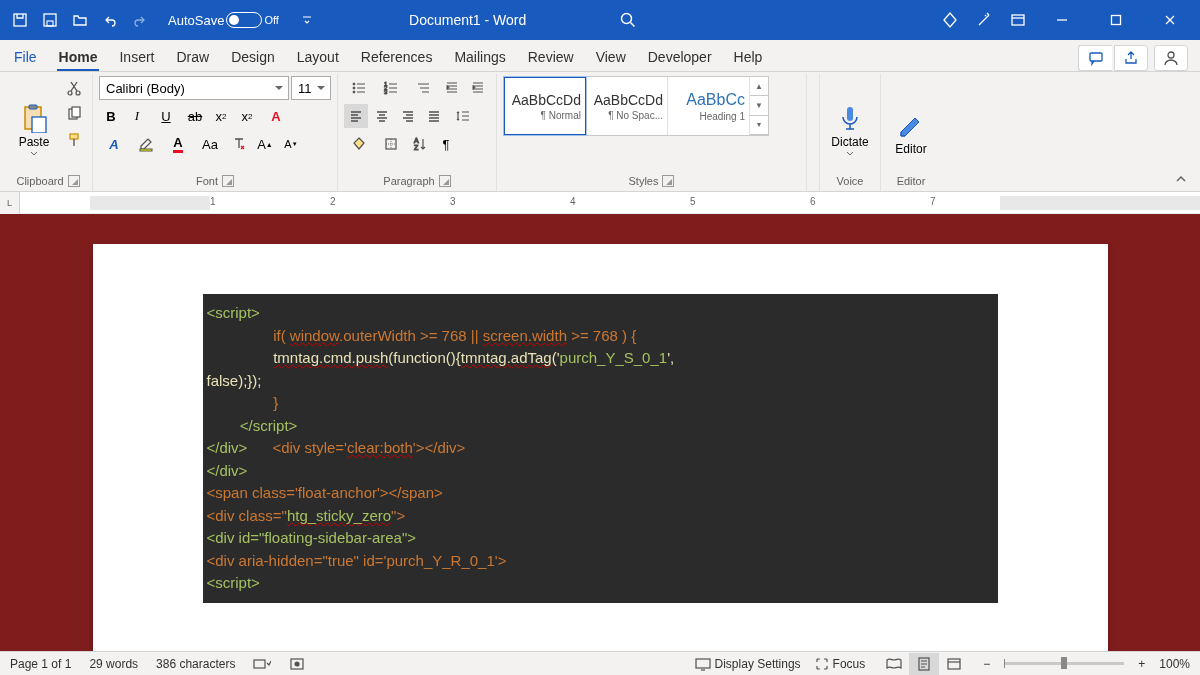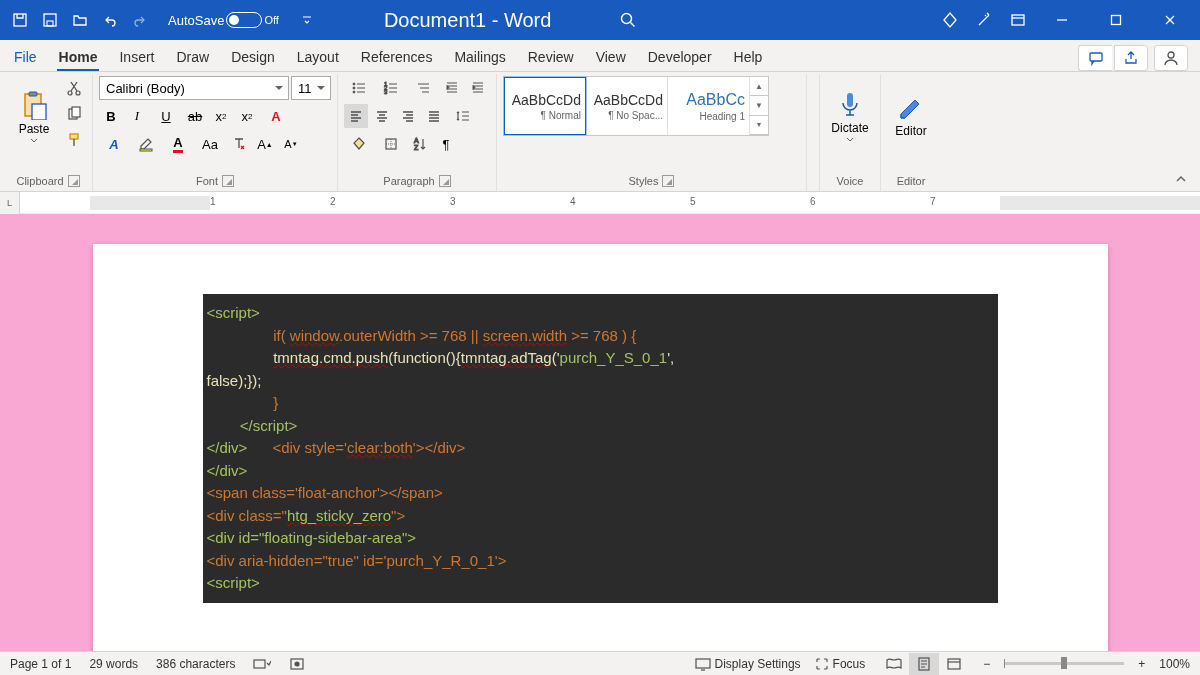--- a/index.html
+++ b/index.html
@@ -5,21 +5,21 @@
 * { margin: 0; padding: 0; box-sizing: border-box; font-family: "Segoe UI", sans-serif; }
 body { width: 1200px; height: 675px; overflow: hidden; background: #fff; display: flex; flex-direction: column; }
 
 
 .titlebar { height: 40px; background: #185abd; display: flex; align-items: center; color: #fff; padding: 0 8px; gap: 6px; }
 .titlebar .qat-btn { width: 24px; height: 24px; display: flex; align-items: center; justify-content: center; cursor: pointer; }
 .titlebar .autosave { display: flex; align-items: center; gap: 2px; margin: 0 10px; font-size: 13px; }
 .titlebar .toggle { width: 36px; height: 16px; border: 1px solid #fff; border-radius: 9px; position: relative; }
 .titlebar .toggle::after { content: ""; position: absolute; width: 10px; height: 10px; background: #fff; border-radius: 50%; top: 2px; left: 2px; }
 .titlebar .toggle-label { font-size: 11px; }
-.title-center { flex: 1; text-align: center; font-size: 20px; }
+.title-center { flex: 1; text-align: center; font-size: 14px; }
 .titlebar .right { display: flex; align-items: center; gap: 10px; }
 .titlebar .ctrl { width: 44px; height: 40px; display: flex; align-items: center; justify-content: center; cursor: pointer; }
 .titlebar svg { stroke: #fff; fill: none; }
 
 
 .tabrow { height: 32px; background: #f3f2f1; display: flex; align-items: flex-end; padding: 0 12px; gap: 18px; border-bottom: 1px solid #d4d4d4; }
 .tabrow .tab { font-size: 14px; color: #323130; padding: 6px 2px; cursor: pointer; }
 .tabrow .tab.active { font-weight: 600; border-bottom: 2px solid #185abd; padding-bottom: 4px; }
 .tabrow .file { color: #185abd; font-weight: 500; }
 .tabrow .collab { margin-left: auto; display: flex; gap: 2px; }
@@ -29,21 +29,21 @@
 .tabrow .collab-btn:last-child { border-radius: 3px; margin-left: 4px; }
 
 
 .ribbon { height: 120px; background: #f3f2f1; display: flex; border-bottom: 1px solid #d4d4d4; padding: 2px 4px 0; }
 .group { display: flex; flex-direction: column; padding: 2px 6px; border-right: 1px solid #e1e1e1; }
 .group-body { flex: 1; display: flex; align-items: flex-start; gap: 4px; }
 .group-label { font-size: 11px; text-align: center; color: #616161; padding: 2px 0; display: flex; justify-content: center; align-items: center; gap: 4px; }
 .group-label .launcher { width: 12px; height: 12px; border: 1px solid #999; cursor: pointer; position: relative; }
 .group-label .launcher::after { content:""; position:absolute; right:1px; bottom:1px; border:3px solid transparent; border-right-color:#999; border-bottom-color:#999; }
 
-.bigbtn { display: flex; flex-direction: column; align-items: center; justify-content: center; width: 48px; height: 80px; cursor: pointer; font-size: 12px; gap: 2px; }
+.bigbtn { display: flex; flex-direction: column; align-items: center; justify-content: flex-end; width: 48px; height: 80px; cursor: pointer; font-size: 12px; gap: 2px; }
 .bigbtn svg { stroke: #185abd; }
 .col { display: flex; flex-direction: column; gap: 2px; }
 .row { display: flex; gap: 2px; align-items: center; }
 .smbtn { width: 24px; height: 24px; display: flex; align-items: center; justify-content: center; cursor: pointer; font-size: 13px; }
 .smbtn svg { stroke: #505050; }
 .combo { height: 24px; border: 1px solid #ababab; background: #fff; font-size: 13px; padding: 0 18px 0 6px; display: flex; align-items: center; position: relative; cursor: pointer; }
 .combo::after { content: ""; position: absolute; right: 5px; top: 50%; border: 4px solid transparent; border-top-color: #666; transform: translateY(-2px); }
 .split { width: 30px; }
 
 .style-gallery { display: flex; border: 1px solid #c8c8c8; background: #fff; }
@@ -60,21 +60,21 @@
 
 .ruler-area { height: 22px; background: #fff; display: flex; }
 .ruler-corner { width: 20px; background: #f3f2f1; border-right: 1px solid #d4d4d4; display:flex; align-items:center; justify-content:center; font-size:9px; color:#666;}
 .ruler { flex: 1; background: #fff; position: relative; border-bottom: 1px solid #efefef; padding-left: 70px; }
 .ruler-track { position: relative; height: 100%; }
 .ruler-bg { position:absolute; top:4px; height:14px; background:#e8e8e8; left:0; width:120px; }
 .ruler-bg2 { position:absolute; top:4px; height:14px; background:#e8e8e8; left:910px; right:0; }
 .tick { position: absolute; top: 4px; font-size: 10px; color: #666; }
 
 
-.docarea { flex: 1; background: #f9a8d4; overflow: hidden; display: flex; justify-content: center; padding-top: 30px; }
+.docarea { flex: 1; background: #7f1d1d; overflow: hidden; display: flex; justify-content: center; padding-top: 30px; }
 .page { width: 1015px; min-height: 800px; background: #fff; box-shadow: 0 2px 6px rgba(0,0,0,.2); padding: 50px 110px; }
 .code-block { background: #2b2b2b; padding: 8px 4px; font-family: "Consolas", monospace; font-size: 15px; line-height: 1.5; white-space: pre; color: #e0e0e0; }
 .c-green { color: #a5c261; }
 .c-orange { color: #cc7832; }
 .c-text { color: #e8e2b7; }
 .c-squig { text-decoration: underline wavy #cc0000 1px; text-decoration-skip-ink: none; }
 
 
 .statusbar { height: 24px; background: #f3f2f1; border-top: 1px solid #d4d4d4; display: flex; align-items: center; font-size: 12px; color: #323130; padding: 0 10px; gap: 18px; }
 .statusbar .right { margin-left: auto; display: flex; align-items: center; gap: 14px; }

